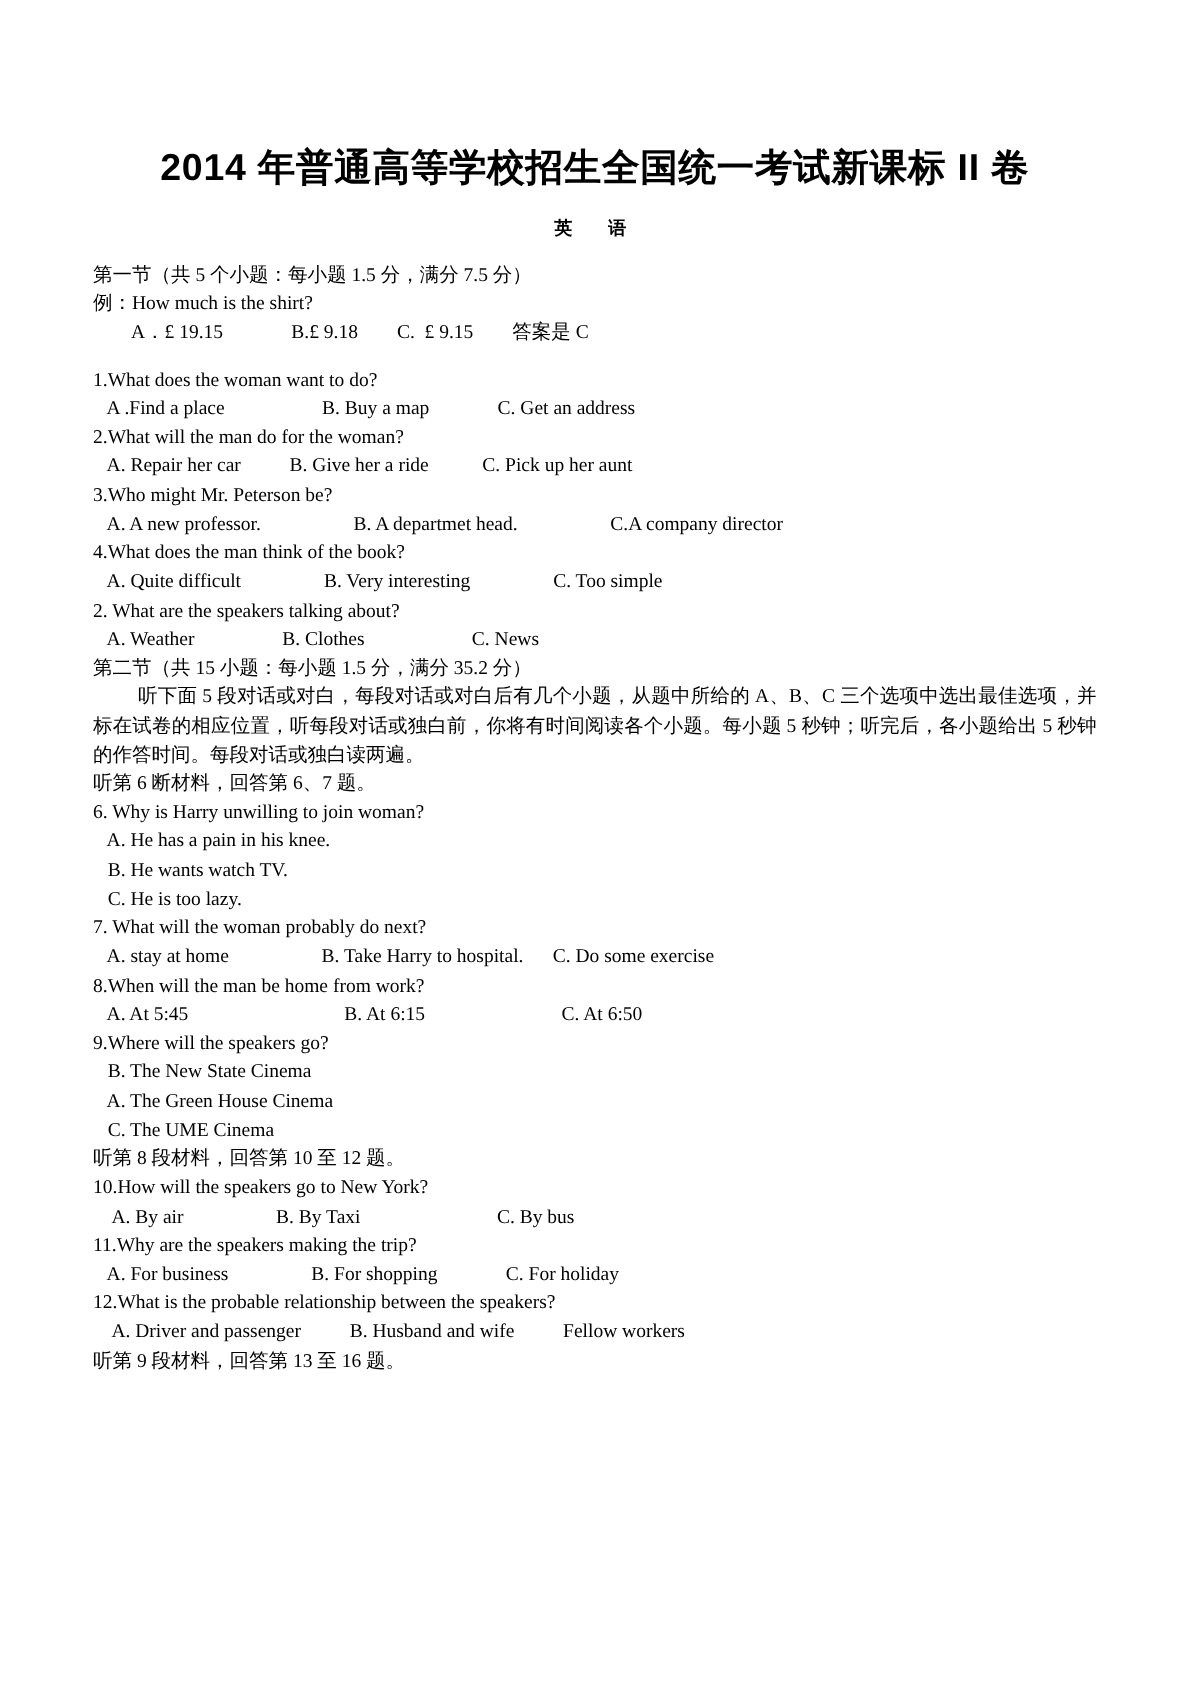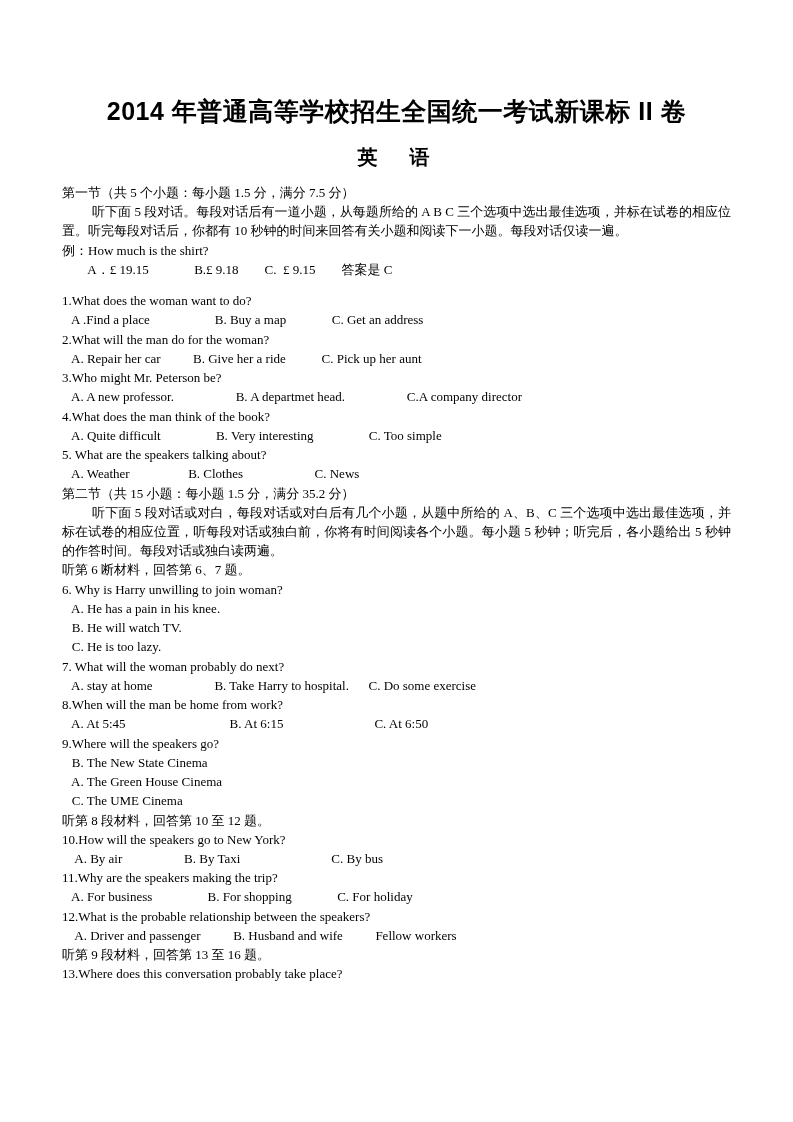--- a/index.html
+++ b/index.html
@@ -25,21 +25,21 @@
   .title {
     text-align: center;
     font-size: 25px;
     font-weight: bold;
     margin-top: 95px;
     letter-spacing: 0.5px;
     font-family: "Liberation Sans", "DejaVu Sans", sans-serif;
   }
   .subject {
     text-align: center;
-    font-size: 20px;
+    font-size: 12px;
     font-weight: bold;
     margin-top: 16px;
     letter-spacing: 6px;
     font-family: Liberation Sans, sans-serif;
   }
   .body-text {
     margin-top: 12px;
     font-size: 13px;
     line-height: 1.48;
   }
@@ -61,60 +61,58 @@
 </head>
 <body>
 
 <div class="page">
 
   <div class="title">2014 年普通高等学校招生全国统一考试新课标 II 卷</div>
   <div class="subject">英　语</div>
 
   <div class="body-text">
     <div class="line">第一节（共 5 个小题：每小题 1.5 分，满分 7.5 分）</div>
-    <div class="line para">听下面 5 段对话。每段对话后有一道小题，从每题所给的 A B C 三个选项中选出最佳选项，并标在试卷的相应位置。听完每段对话后，你都有 10 秒钟的时间来回答有关小题和阅读下一小题。每段对话仅读一遍。</div>
     <div class="line">例：How much is the shirt?</div>
     <div class="line opt-line">        A．£ 19.15              B.£ 9.18        C.  £ 9.15        答案是 C</div>
 
     <div class="spacer"></div>
 
     <div class="line">1.What does the woman want to do?</div>
     <div class="line opt-line">   A .Find a place                    B. Buy a map              C. Get an address</div>
     <div class="line">2.What will the man do for the woman?</div>
     <div class="line opt-line">   A. Repair her car          B. Give her a ride           C. Pick up her aunt</div>
     <div class="line">3.Who might Mr. Peterson be?</div>
     <div class="line opt-line">   A. A new professor.                   B. A departmet head.                   C.A company director</div>
     <div class="line">4.What does the man think of the book?</div>
     <div class="line opt-line">   A. Quite difficult                 B. Very interesting                 C. Too simple</div>
-    <div class="line">5. What are the speakers talking about?</div>
+    <div class="line">2. What are the speakers talking about?</div>
     <div class="line opt-line">   A. Weather                  B. Clothes                      C. News</div>
 
     <div class="line">第二节（共 15 小题：每小题 1.5 分，满分 35.2 分）</div>
     <div class="line para">听下面 5 段对话或对白，每段对话或对白后有几个小题，从题中所给的 A、B、C 三个选项中选出最佳选项，并标在试卷的相应位置，听每段对话或独白前，你将有时间阅读各个小题。每小题 5 秒钟；听完后，各小题给出 5 秒钟的作答时间。每段对话或独白读两遍。</div>
 
     <div class="line">听第 6 断材料，回答第 6、7 题。</div>
     <div class="line">6. Why is Harry unwilling to join woman?</div>
     <div class="line opt-line">   A. He has a pain in his knee.</div>
-    <div class="line opt-line">   B. He will watch TV.</div>
+    <div class="line opt-line">   B. He wants watch TV.</div>
     <div class="line opt-line">   C. He is too lazy.</div>
     <div class="line">7. What will the woman probably do next?</div>
     <div class="line opt-line">   A. stay at home                   B. Take Harry to hospital.      C. Do some exercise</div>
 
     <div class="line">8.When will the man be home from work?</div>
     <div class="line opt-line">   A. At 5:45                                B. At 6:15                            C. At 6:50</div>
     <div class="line">9.Where will the speakers go?</div>
     <div class="line opt-line">   B. The New State Cinema</div>
     <div class="line opt-line">   A. The Green House Cinema</div>
     <div class="line opt-line">   C. The UME Cinema</div>
 
     <div class="line">听第 8 段材料，回答第 10 至 12 题。</div>
     <div class="line">10.How will the speakers go to New York?</div>
     <div class="line opt-line">    A. By air                   B. By Taxi                            C. By bus</div>
     <div class="line">11.Why are the speakers making the trip?</div>
     <div class="line opt-line">   A. For business                 B. For shopping              C. For holiday</div>
     <div class="line">12.What is the probable relationship between the speakers?</div>
     <div class="line opt-line">    A. Driver and passenger          B. Husband and wife          Fellow workers</div>
 
     <div class="line">听第 9 段材料，回答第 13 至 16 题。</div>
-    <div class="line">13.Where does this conversation probably take place?</div>
   </div>
 
 </div>
 
 </body></html>

